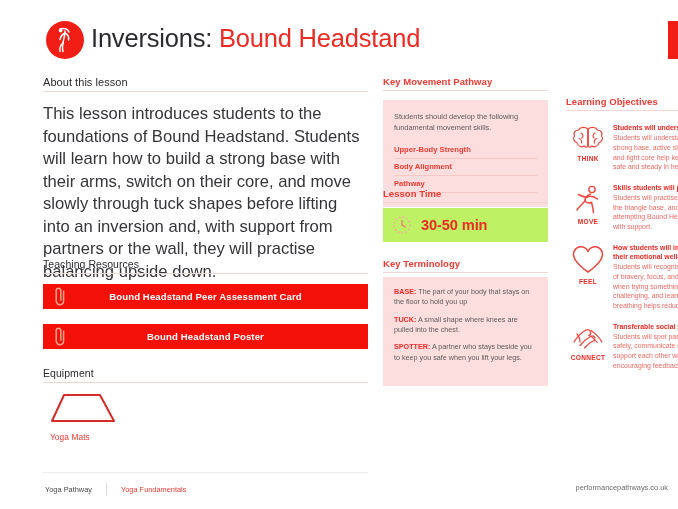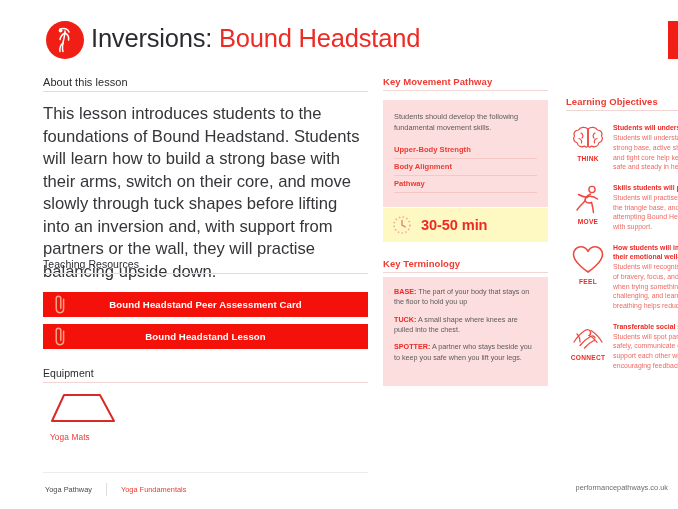--- a/index.html
+++ b/index.html
@@ -93,21 +93,21 @@
   .teach-h {
     position: absolute; left: 5px; top: 258px; width: 325px;
   }
   .res-btn {
     position: absolute;
     left: 5px;
     width: 325px; height: 25px;
     background: #f41109;
     display: flex; align-items: center; justify-content: center;
   }
-  .res-btn-1 { top: 292px; }
+  .res-btn-1 { top: 284px; }
   .res-btn-2 { top: 324px; }
   .res-label {
     color: #ffffff;
     font-size: 9.6px;
     font-weight: 700;
     letter-spacing: 0.1px;
   }
   .clip {
     position: absolute;
     left: 9px; top: 3px;
@@ -155,21 +155,21 @@
     color: #ee3b33;
     padding: 3px 0 4px 0;
     border-bottom: 1px solid #f5c7c5;
   }
   .lt-h {
     position: absolute; left: 345px; top: 188px; width: 165px;
   }
   .lt-panel {
     position: absolute; left: 345px; top: 208px;
     width: 165px; height: 34px;
-    background: #fef9c3;
+    background: #bef264;
     display: flex; align-items: center;
   }
   .lt-clock { margin-left: 9px; width: 20px; height: 20px; display:block; }
   .lt-value {
     margin-left: 9px;
     font-size: 14.6px;
     font-weight: 700;
     color: #ee2a24;
     letter-spacing: -0.1px;
   }
@@ -320,21 +320,21 @@
     <span class="res-label">Bound Headstand Peer Assessment Card</span>
   </div>
 
   <div class="res-btn res-btn-2">
     <span class="clip">
       <svg width="16" height="19" viewBox="0 0 16 19" aria-hidden="true">
         <path d="M11.6 4.2 V13.6 C11.6 16.2 9.9 17.7 7.9 17.7 C5.9 17.7 4.2 16.2 4.2 13.6 V3.6
                  C4.2 2.1 5.2 1.2 6.5 1.2 C7.8 1.2 8.8 2.1 8.8 3.6 V13.3" fill="none" stroke="#f4a58a" stroke-width="1.5" stroke-linecap="round"></path>
       </svg>
     </span>
-    <span class="res-label">Bound Headstand Lesson</span>
+    <span class="res-label">Bound Headstand Poster</span>
   </div>
 
   <div class="sec-h mid equip-h">Equipment</div>
 
   <div class="equip-item">
     <span>
       <svg class="equip-icon" viewBox="0 0 66 34" aria-hidden="true">
         <path d="M2 31 L14 5 L50 5 L64 31 Z" fill="none" stroke="#d62b26" stroke-width="2" stroke-linejoin="round"></path>
       </svg>
     </span>
@@ -344,20 +344,21 @@
   <div class="col-mid">
     <div class="sec-h kms-h">Key Movement Pathway</div>
     <div class="panel">
       <p class="kms-intro">Students should develop the following fundamental movement skills.</p>
       <div class="kms-row">Upper-Body Strength</div>
       <div class="kms-row">Body Alignment</div>
       <div class="kms-row">Pathway</div>
     </div>
   </div>
 
+  <div class="sec-h lt-h">Lesson Time</div>
   <div class="lt-panel">
     <span>
       <svg class="lt-clock" viewBox="0 0 20 20" aria-hidden="true">
         <circle cx="10" cy="10" r="8" fill="none" stroke="#f5a9a2" stroke-width="1.6" stroke-dasharray="1.6 2.2"></circle>
         <path d="M10 5.4 V10 L13.2 11.8" fill="none" stroke="#ef7d76" stroke-width="1.4" stroke-linecap="round"></path>
       </svg>
     </span>
     <span class="lt-value">30-50 min</span>
   </div>
 

